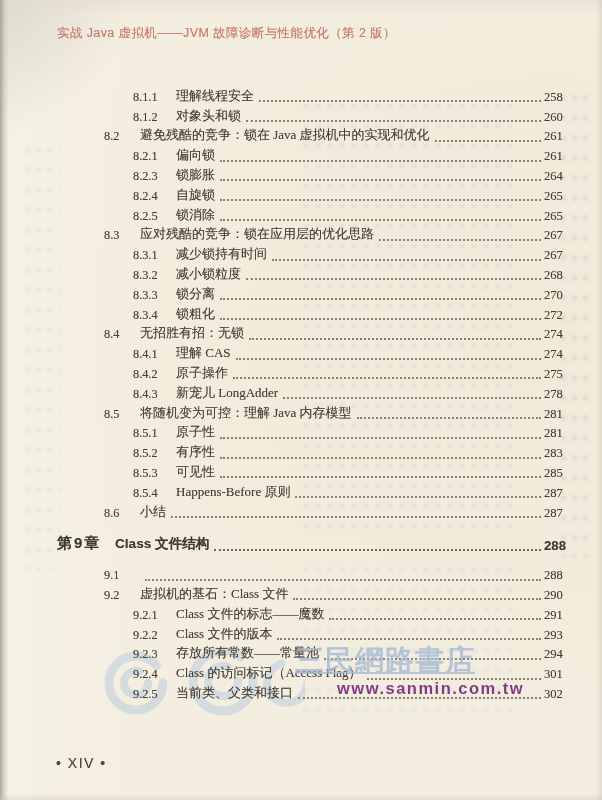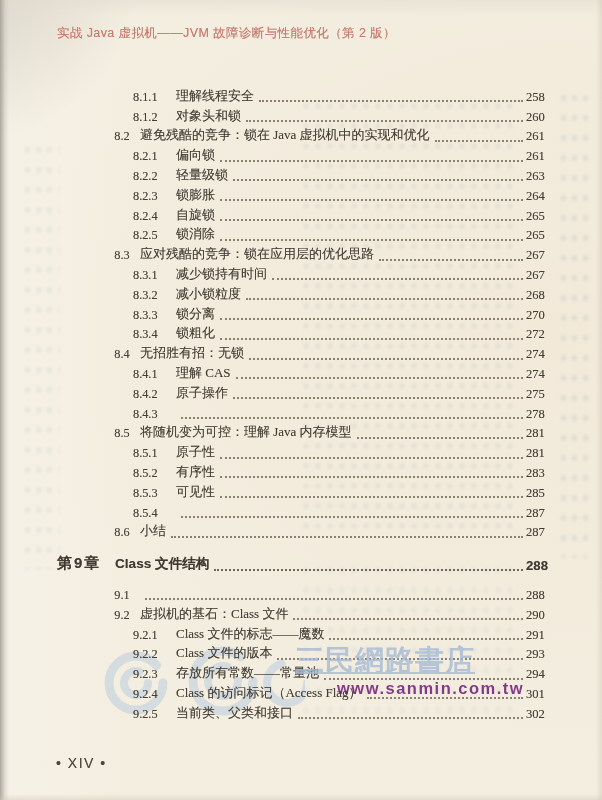--- a/index.html
+++ b/index.html
@@ -42,31 +42,31 @@
     position: absolute; left: 57px; top: 25px; z-index: 3;
     font-family: "Liberation Sans", "DejaVu Sans", sans-serif;
     font-size: 12.5px; letter-spacing: .4px; color: #c67a6d;
     text-shadow: 0 0 .6px rgba(198,122,109,.55);
     white-space: nowrap;
   }
 
   .toc { position: absolute; left: 0; right: 0; top: 87px; z-index: 3; }
   .row {
     display: flex; align-items: flex-end; height: 19.8px;
-    padding-right: 42px; color: #453f36;
+    padding-right: 24px; color: #453f36;
     font-size: 13px; text-shadow: 0 0 .6px rgba(69,63,54,.45);
     white-space: nowrap;
   }
   .row .num   { font-size: 12.3px; padding-bottom: 2px; }
   .row .title { padding-bottom: 2px; }
   .row .dots  { flex: 1; border-bottom: 2px dotted #776e5f; margin: 0 3px 4.5px 5px; opacity: .85; min-width: 12px; }
   .row .pageno{ min-width: 34px; text-align: left; font-size: 12.6px; padding-bottom: 2px; }
 
   .level-2 { padding-left: 104px; }
-  .level-2 .num { width: 36px; text-align: center; }
+  .level-2 .num { width: 36px; }
   .level-3 { padding-left: 133px; }
   .level-3 .num { width: 43px; }
   .level-1 {
     padding-left: 57px; margin-top: 13px; margin-bottom: 10px;
     font-family: "Liberation Sans", "DejaVu Sans", sans-serif;
     font-weight: 700; font-size: 13.6px; color: #3e3931;
   }
   .level-1 .num { width: 58px; letter-spacing: 2px; font-size: 15px; }
   .level-1 .dots { border-bottom: 2.2px dotted #57503f; }
   .level-1 .pageno { font-size: 13.2px; }
@@ -125,26 +125,20 @@
     <span class="dots"></span>
     <span class="pageno">261</span>
   </div>
     <div class="row level-3">
     <span class="num">8.2.1</span>
     <span class="title">偏向锁</span>
     <span class="dots"></span>
     <span class="pageno">261</span>
   </div>
     <div class="row level-3">
-    <span class="num">8.2.2</span>
-    <span class="title">轻量级锁</span>
-    <span class="dots"></span>
-    <span class="pageno">263</span>
-  </div>
-    <div class="row level-3">
     <span class="num">8.2.3</span>
     <span class="title">锁膨胀</span>
     <span class="dots"></span>
     <span class="pageno">264</span>
   </div>
     <div class="row level-3">
     <span class="num">8.2.4</span>
     <span class="title">自旋锁</span>
     <span class="dots"></span>
     <span class="pageno">265</span>
@@ -198,20 +192,21 @@
     <span class="pageno">274</span>
   </div>
     <div class="row level-3">
     <span class="num">8.4.2</span>
     <span class="title">原子操作</span>
     <span class="dots"></span>
     <span class="pageno">275</span>
   </div>
     <div class="row level-3">
     <span class="num">8.4.3</span>
+    <span class="title">新宠儿 LongAdder</span>
     <span class="dots"></span>
     <span class="pageno">278</span>
   </div>
     <div class="row level-2">
     <span class="num">8.5</span>
     <span class="title">将随机变为可控：理解 Java 内存模型</span>
     <span class="dots"></span>
     <span class="pageno">281</span>
   </div>
     <div class="row level-3">
@@ -227,20 +222,21 @@
     <span class="pageno">283</span>
   </div>
     <div class="row level-3">
     <span class="num">8.5.3</span>
     <span class="title">可见性</span>
     <span class="dots"></span>
     <span class="pageno">285</span>
   </div>
     <div class="row level-3">
     <span class="num">8.5.4</span>
+    <span class="title">Happens-Before 原则</span>
     <span class="dots"></span>
     <span class="pageno">287</span>
   </div>
     <div class="row level-2">
     <span class="num">8.6</span>
     <span class="title">小结</span>
     <span class="dots"></span>
     <span class="pageno">287</span>
   </div>
     <div class="row level-1">

